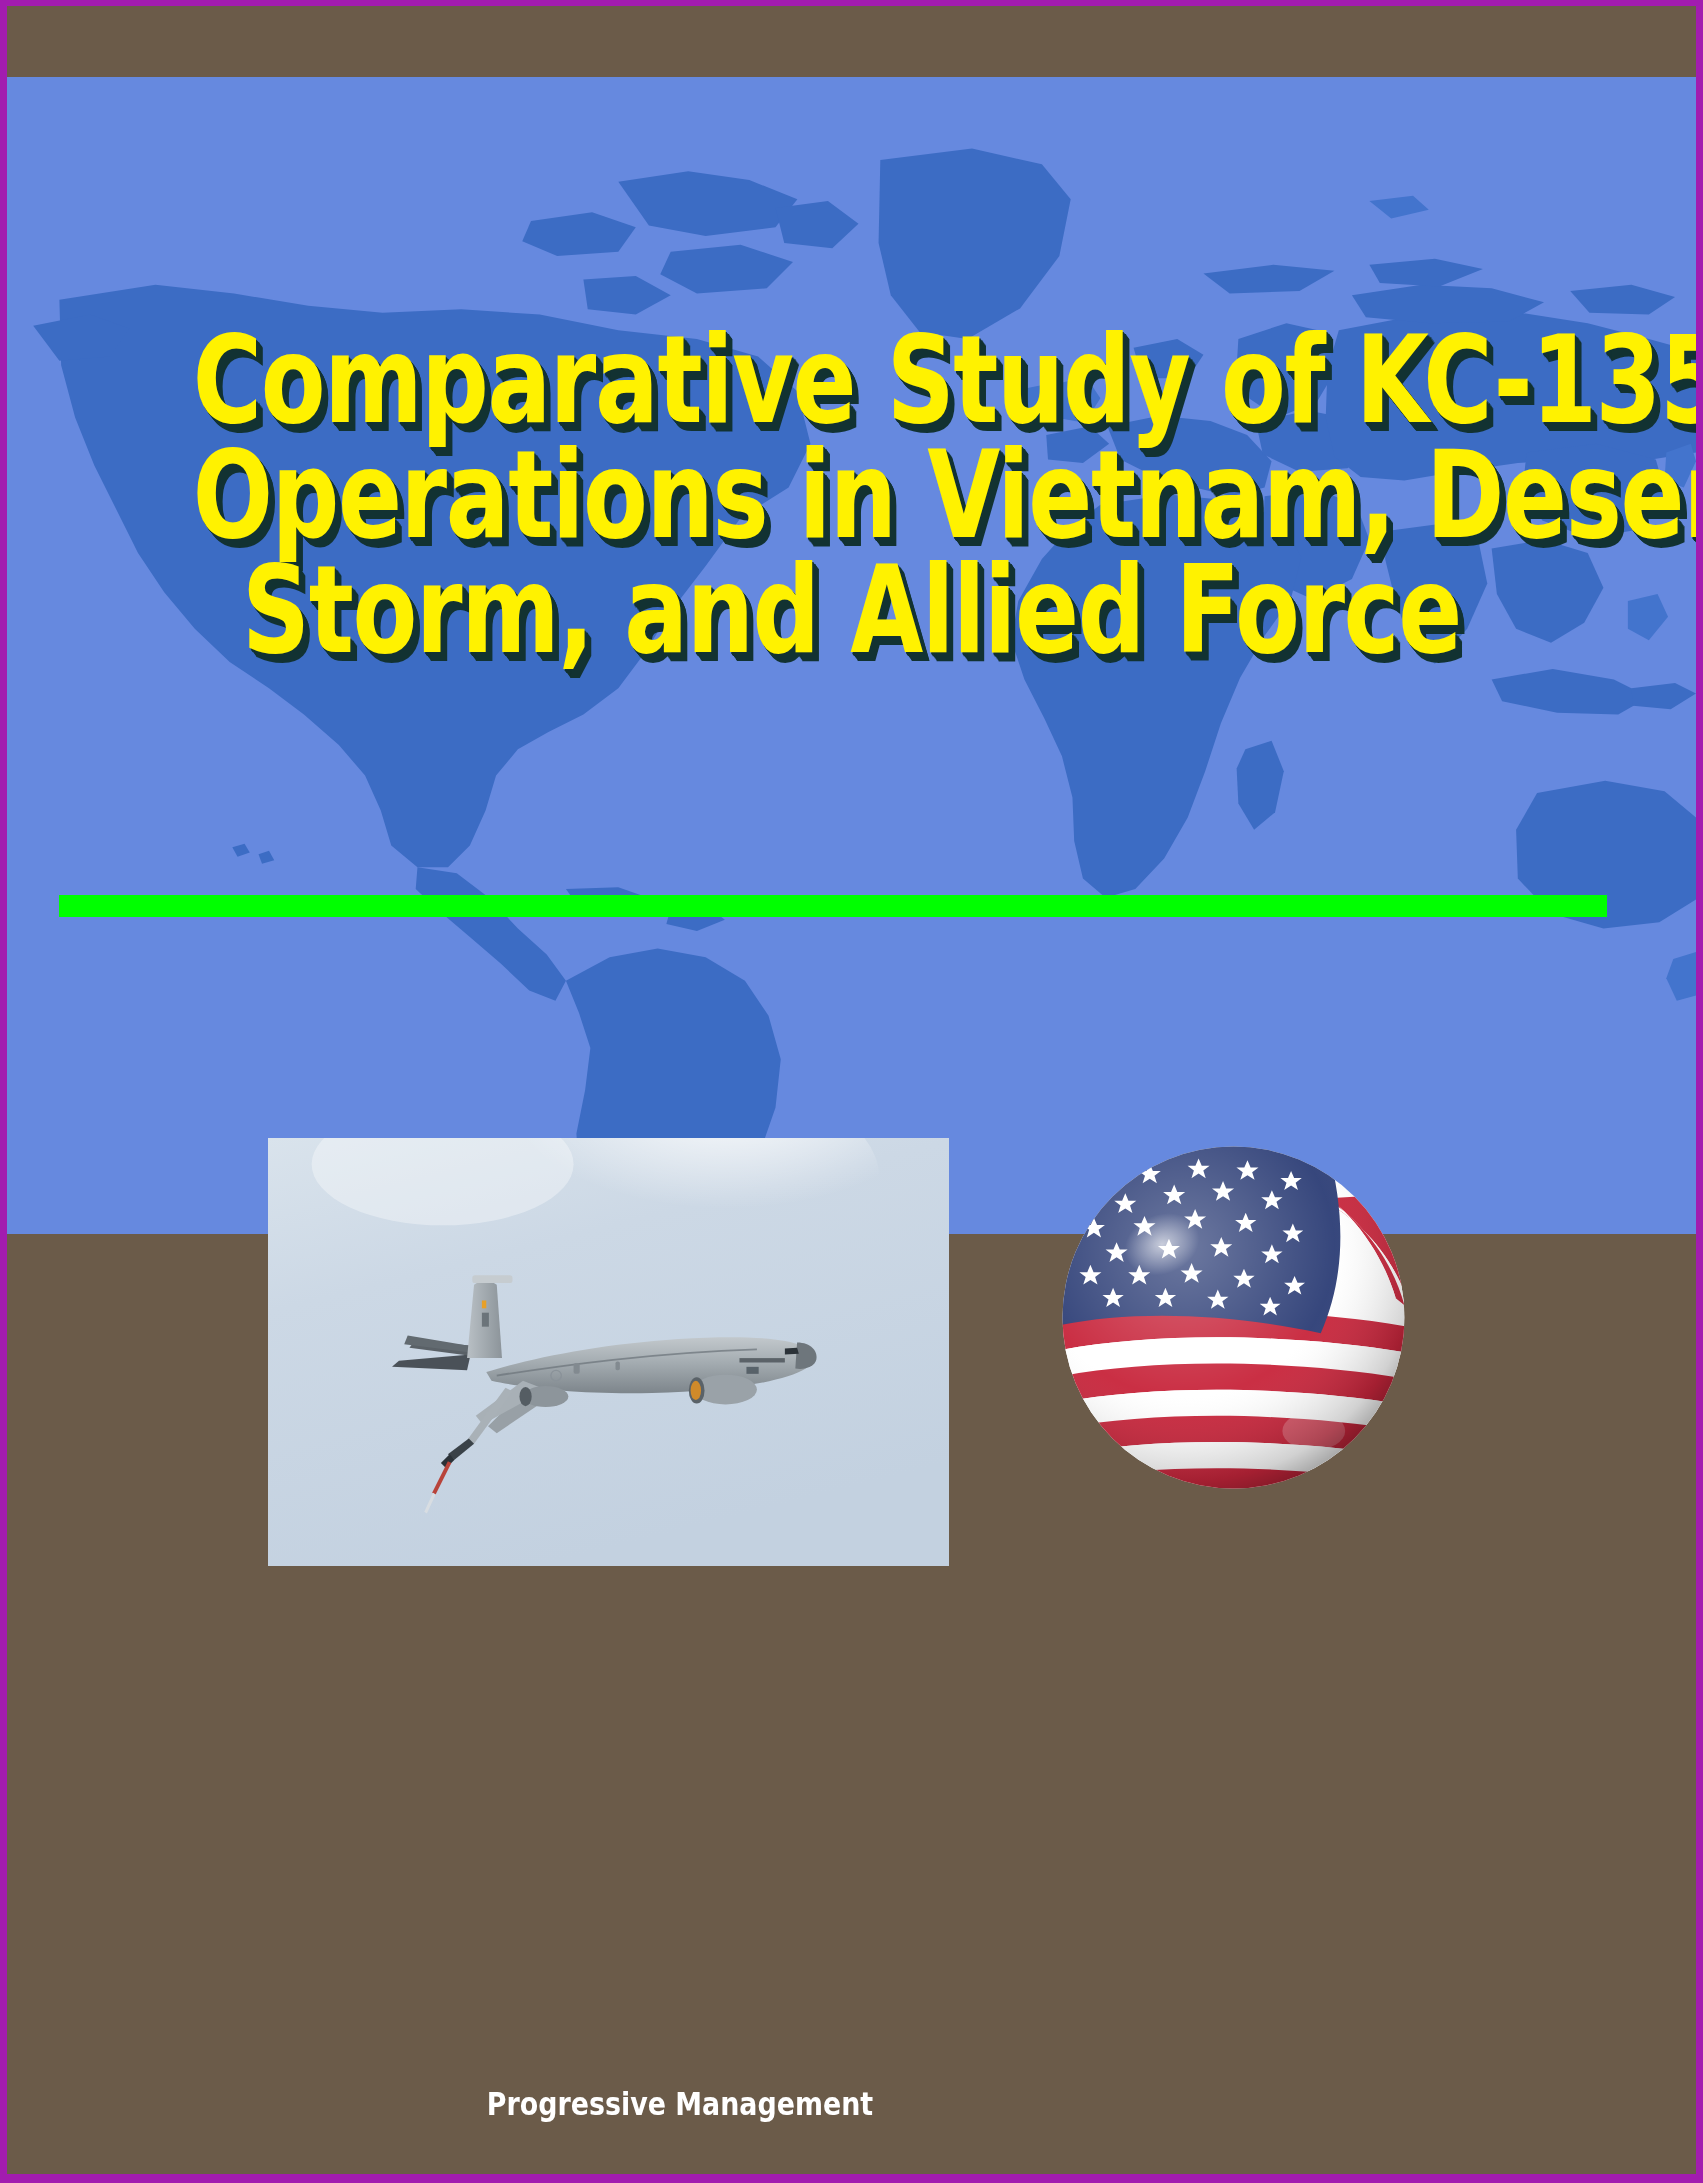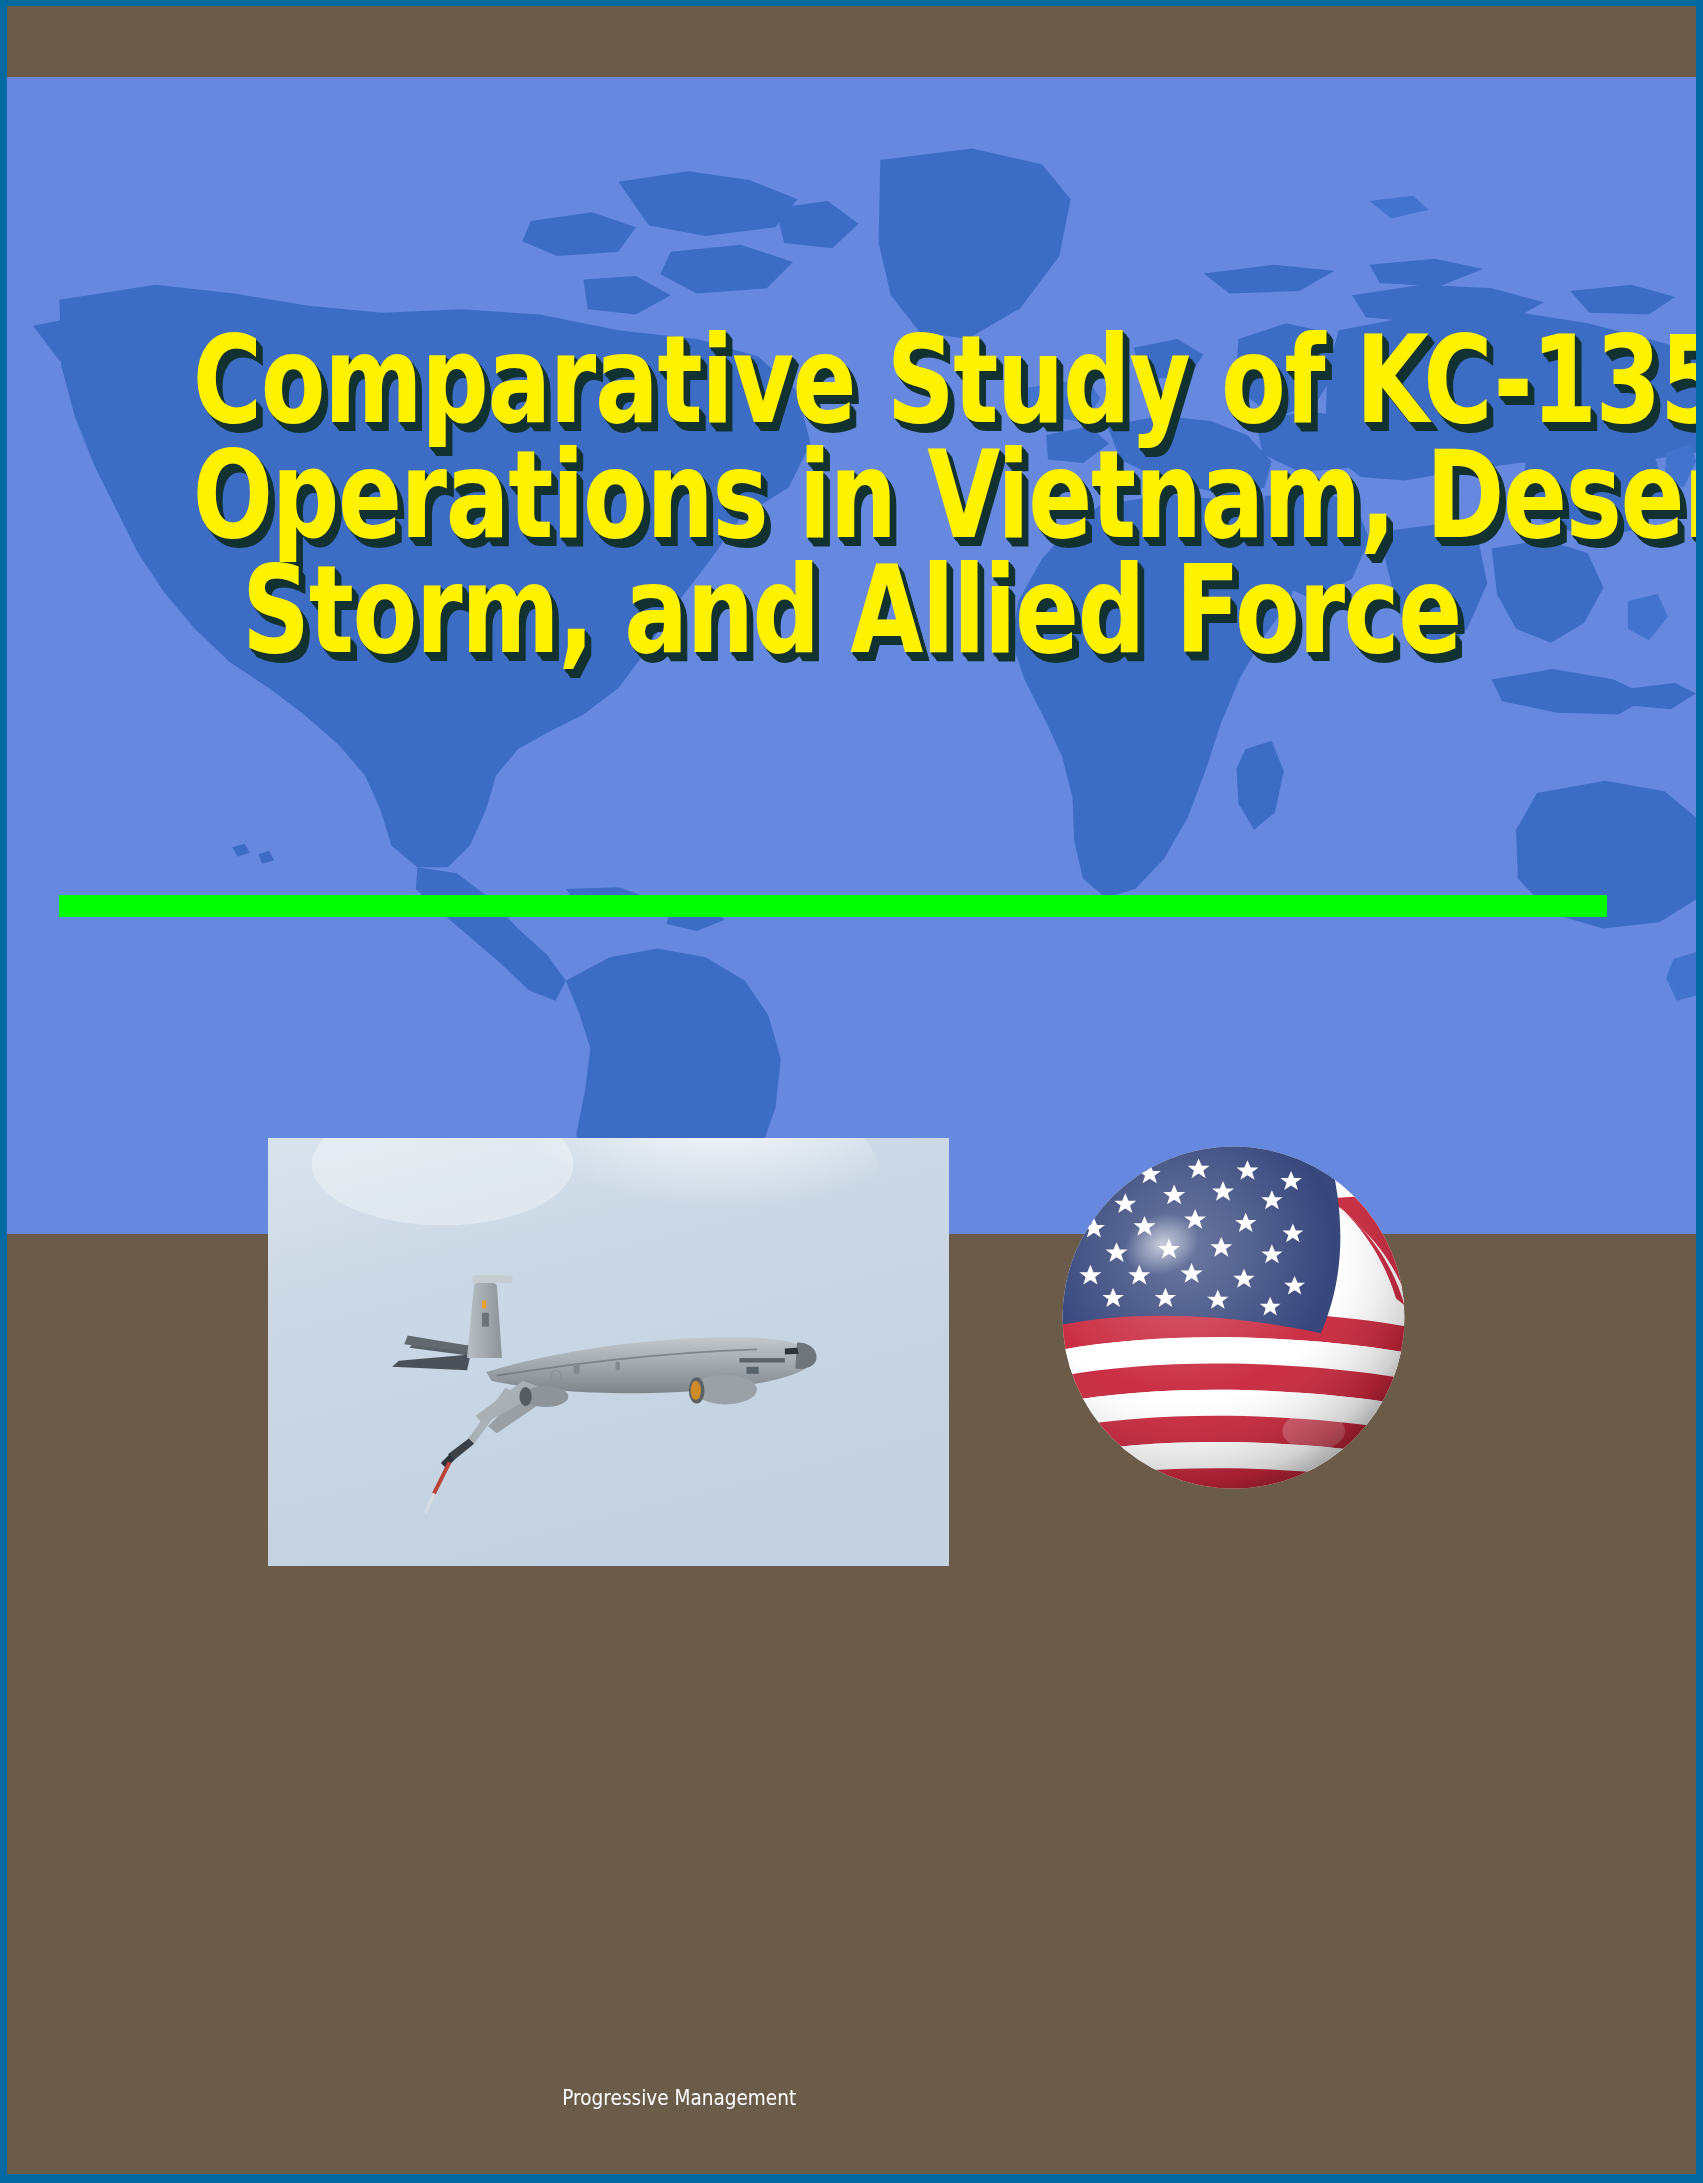--- a/index.html
+++ b/index.html
@@ -11,21 +11,21 @@
     width: 1703px;
     height: 2184px;
     overflow: hidden;
     font-family: "Liberation Sans", sans-serif;
   }
 
   #cover {
     position: relative;
     width: 1703px;
     height: 2184px;
-    background: #0369a1;
+    background: #a21caf;
     box-sizing: border-box;
     overflow: hidden;
   }
 
   
   .panel {
     position: absolute;
     left: 7px;
     top: 6.1px;
     width: 1689px;
@@ -145,22 +145,22 @@
   }
 
   
   .publisher {
     position: absolute;
     left: 0;
     top: 2079px;
     width: 1345px;
     text-align: center;
     font-family: "DejaVu Sans", sans-serif;
-    font-weight: 400;
-    font-size: 22px;
+    font-weight: 700;
+    font-size: 32px;
     color: #FFFFFF;
     letter-spacing: 0px;
     z-index: 6;
   }
   .publisher span { display:inline-block; transform: scaleX(0.84); }
 </style>
 </head>
 <body>
 
 <div id="cover">

